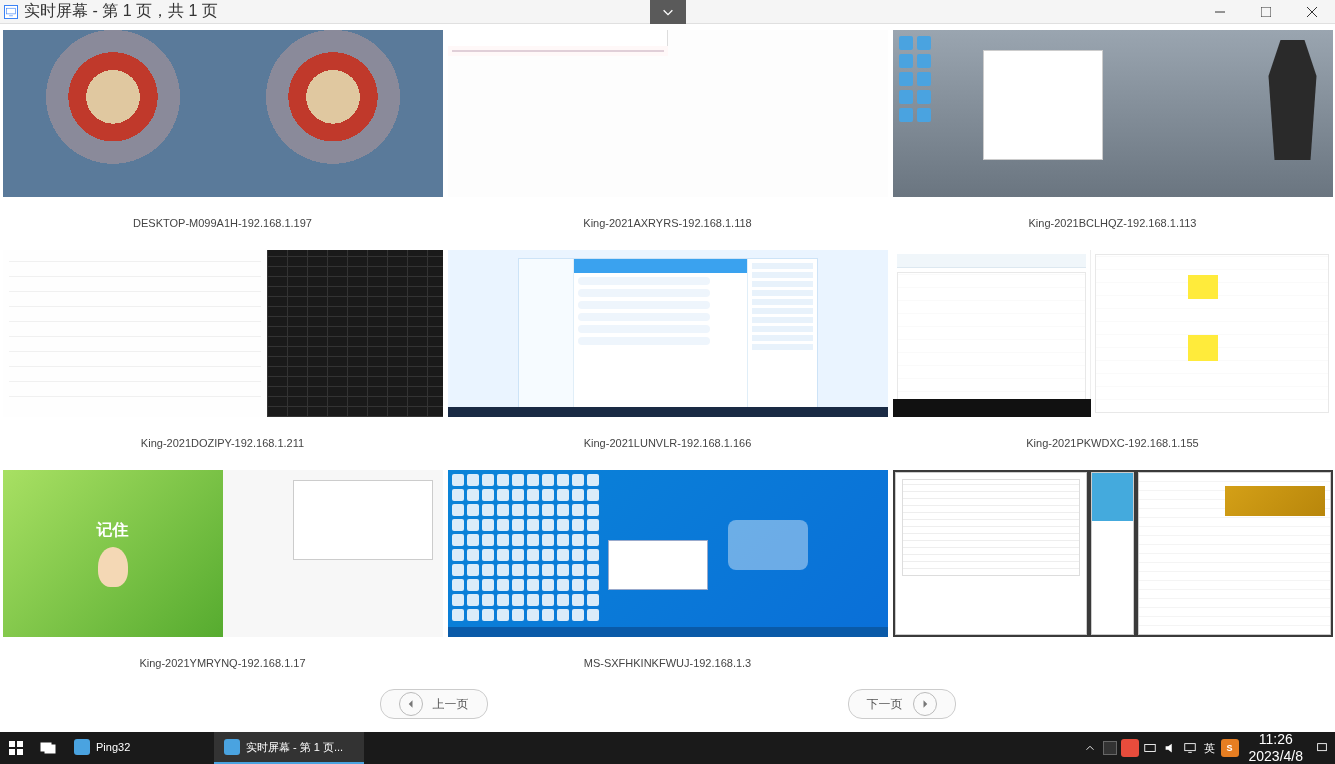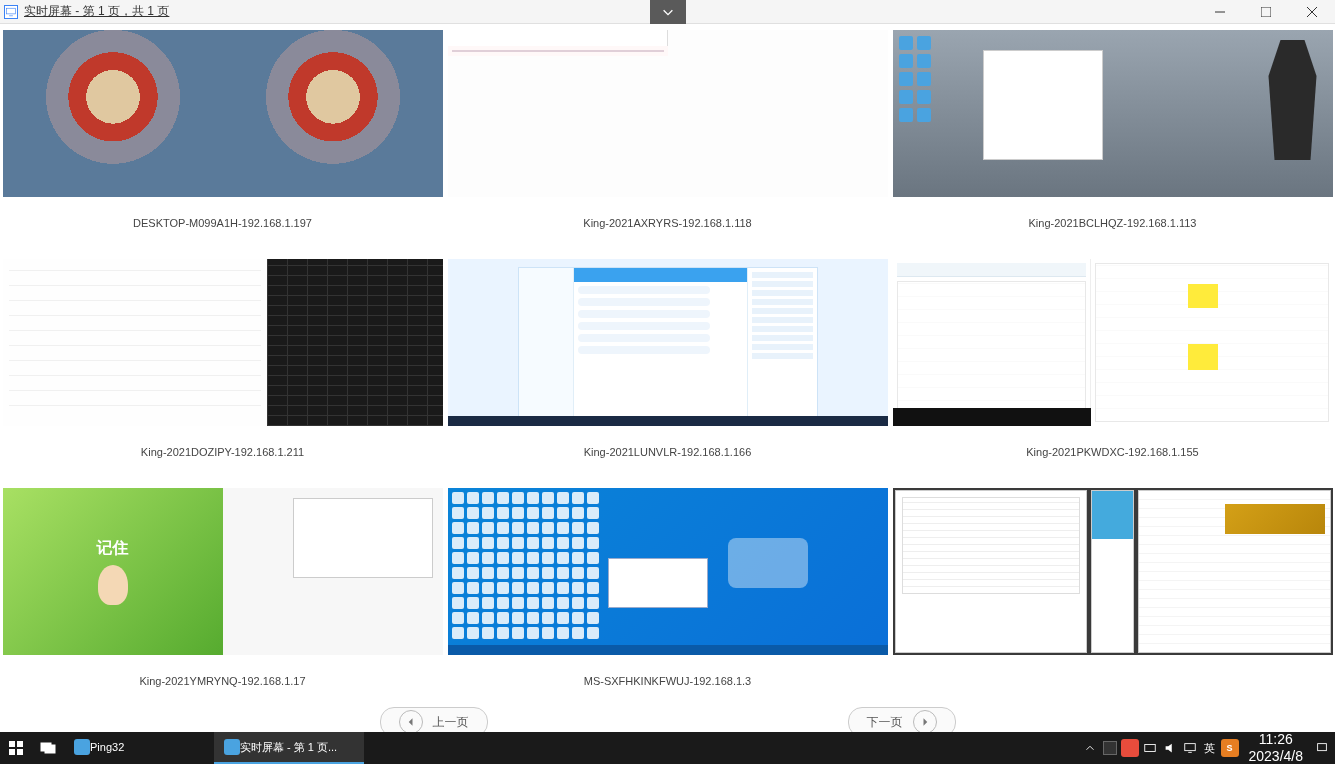--- a/index.html
+++ b/index.html
@@ -1,28 +1,28 @@
 <!DOCTYPE html>
 <html><head>
 <meta charset="utf-8">
 <style>
 * { margin: 0; padding: 0; box-sizing: border-box; }
 body { font-family: "Microsoft YaHei", Arial, sans-serif; font-size: 12px; background: #fff; overflow: hidden; width: 1335px; height: 764px; }
 
 .titlebar { height: 24px; background: #f5f5f5; display: flex; align-items: center; padding: 0 4px; position: relative; border-bottom: 1px solid #e0e0e0; }
 .titlebar-icon { width: 14px; height: 14px; background: #fff; border: 1px solid #3b82f6; margin-right: 6px; display:flex; align-items:center; justify-content:center; }
 .titlebar-icon svg { width:10px; height:10px; }
-.titlebar-title { font-size: 12px; color: #333; text-decoration: underline; }
+.titlebar-title { font-size: 16px; color: #333; }
 .titlebar-center { position: absolute; left: 50%; transform: translateX(-50%); width: 36px; height: 24px; background: #5a5a5a; display:flex; align-items:center; justify-content:center; cursor:pointer;}
 .titlebar-center svg{ width:14px; height:14px; fill:#fff;}
 .win-controls { position:absolute; right:0; top:0; height:24px; display:flex; }
 .win-btn { width:46px; height:24px; display:flex; align-items:center; justify-content:center; cursor:pointer; }
 .win-btn svg { width:10px; height:10px; stroke:#333; stroke-width:1; fill:none;}
 
-.grid { padding: 6px 2px 0 2px; display:grid; grid-template-columns: repeat(3, 1fr); gap: 14px 4px; }
+.grid { padding: 6px 2px 0 2px; display:grid; grid-template-columns: repeat(3, 1fr); gap: 5px 4px; }
 .cell { display:flex; flex-direction:column; align-items:center; }
 .thumb { width: 440px; height: 167px; background: #ddd; position:relative; overflow:hidden; cursor:pointer; margin-bottom:4px;}
 .caption { text-align:center; font-size:11px; color:#444; height:44px; display:flex; align-items:center; justify-content:center;}
 
 
 .thumb.t1 { background: linear-gradient(90deg, #2a4a7a 50%, #2a4a7a 50%); }
 .thumb.t1::before, .thumb.t1::after { content:''; position:absolute; width:50%; height:100%; background: radial-gradient(circle at 50% 40%, #e0c8a0 18%, #c0392b 18% 30%, #8a8a9a 30% 45%, #5a7a9a 45%); }
 .thumb.t1::after { left:50%; }
 
 .thumb.t2 { background: #fdfdfd; }
@@ -87,21 +87,21 @@
 .thumb.t9 .banner{position:absolute; right:8px; top:16px; width:100px; height:30px; background:linear-gradient(135deg,#d4a017,#b8860b);}
 
 .pager { display:flex; justify-content:center; gap:360px; padding:4px 0 2px; }
 .pgbtn { display:flex; align-items:center; gap:10px; padding:2px 18px; border:1px solid #ccc; border-radius:14px; background:#fafafa; cursor:pointer; font-size:12px; color:#555;}
 .pgbtn .circ{width:24px; height:24px; border:1px solid #bbb; border-radius:50%; display:flex; align-items:center; justify-content:center;}
 .pgbtn svg{width:12px; height:12px; fill:#777;}
 
 .taskbar { position:absolute; bottom:0; left:0; right:0; height:32px; background:#1a1a1a; display:flex; align-items:center; color:#fff; font-size:11px;}
 .tb-item { height:32px; display:flex; align-items:center; justify-content:center; padding:0 8px; cursor:pointer;}
 .tb-item svg { width:16px; height:16px; fill:#fff;}
-.tb-app { height:32px; display:flex; align-items:center; padding:0 10px; cursor:pointer; min-width:150px; border-bottom:2px solid transparent;}
+.tb-app { height:32px; display:flex; align-items:center; padding:0 10px; gap:6px; cursor:pointer; min-width:150px; border-bottom:2px solid transparent;}
 .tb-app.active { background:#333; border-bottom-color:#4aa3e0;}
 .tb-app .ico{width:16px; height:16px; background:#4aa3e0; border-radius:3px; display:flex; align-items:center; justify-content:center; font-size:9px;}
 .tb-tray { margin-left:auto; display:flex; align-items:center; gap:2px; padding-right:4px;}
 .tb-tray .tico{width:18px; height:18px; display:flex; align-items:center; justify-content:center;}
 .tb-tray svg{width:14px; height:14px; fill:#fff;}
 .tb-clock { text-align:center; padding:0 8px; line-height:1.2;}
 .tb-clock div{font-size:14px;}
 .red{background:#e74c3c !important; border-radius:3px;}
 .orange{background:#e67e22 !important; border-radius:3px;}
 </style>

